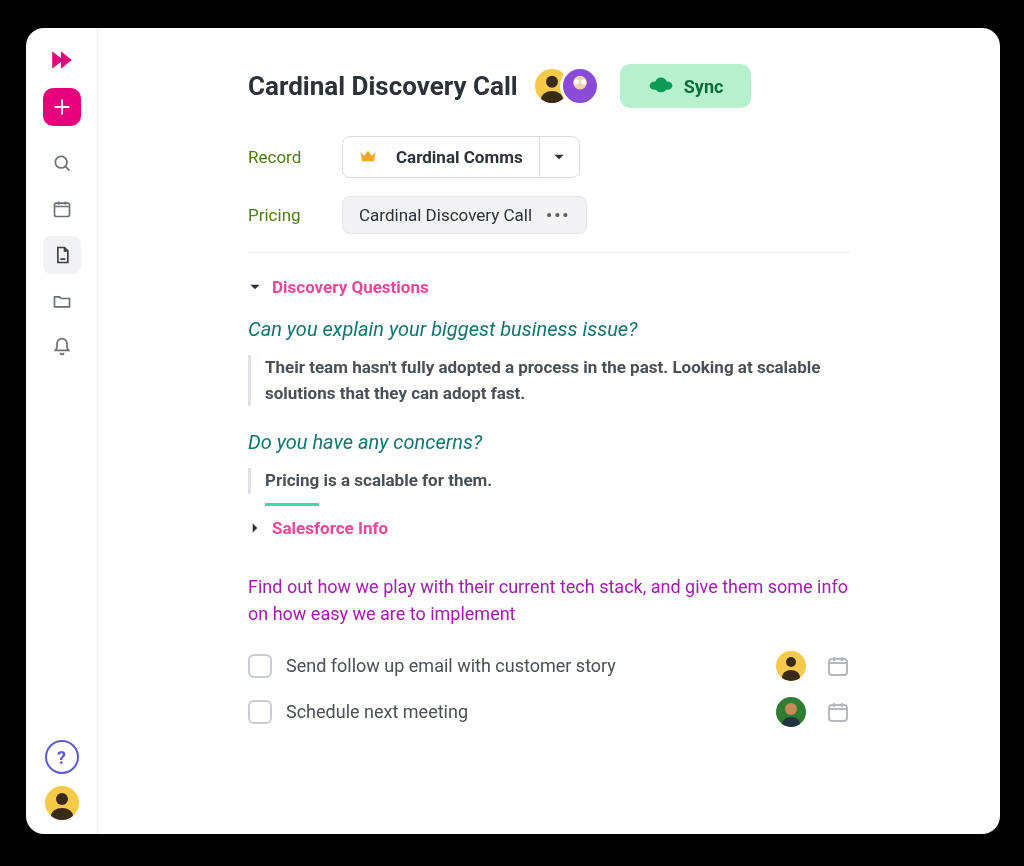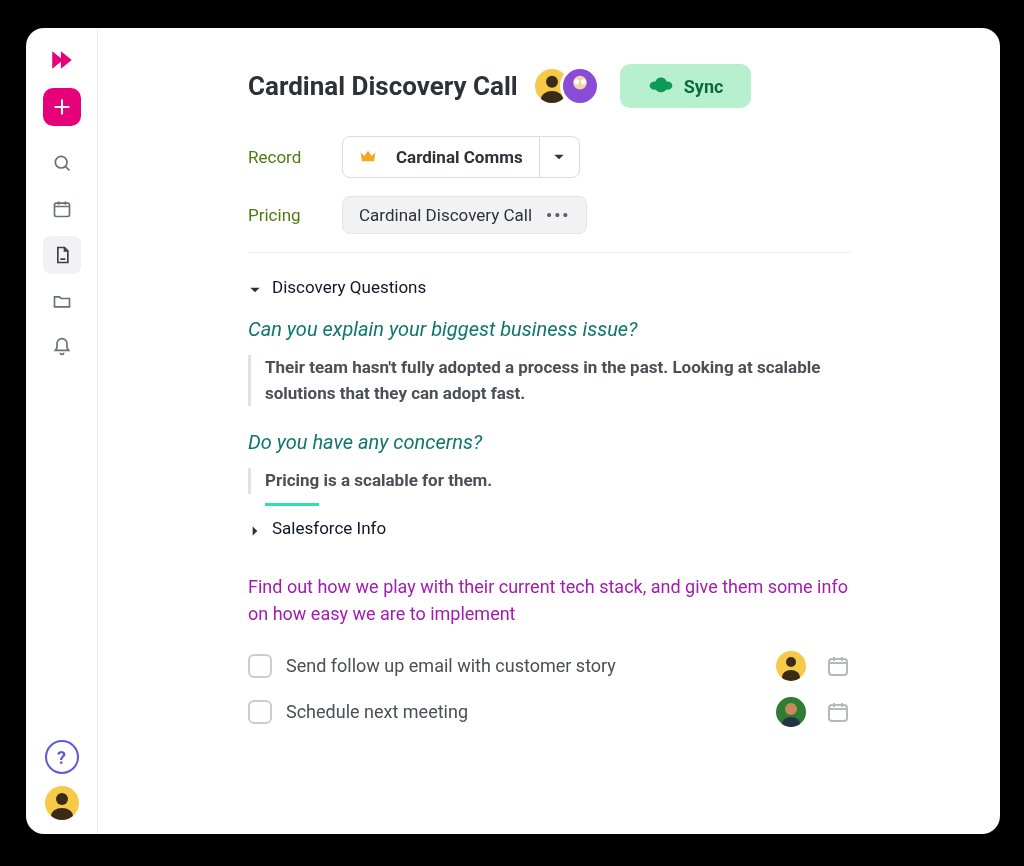--- a/index.html
+++ b/index.html
@@ -166,24 +166,24 @@
     color: #2d3138;
     cursor: pointer;
   }
   .meeting-pill .dots { letter-spacing: 2px; color:#5d6066; font-weight:700; }
   .divider {
     height: 1px;
     background: #ececec;
     margin: 8px 0 24px 0;
   }
   .section-head {
-    display:flex; align-items:flex-end; gap:10px;
-    font-weight: 400;
+    display:flex; align-items:center; gap:10px;
+    font-weight: 700;
     font-size: 17px;
-    color: #0f172a;
+    color: #ec4899;
     margin-bottom: 20px;
     cursor: pointer;
   }
   .chev { width:14px; height:14px; display:inline-flex; align-items:center; justify-content:center; color:#2d3138;}
   .question {
     font-style: italic;
     font-size: 20px;
     color: #0f766e;
     margin-bottom: 14px;
   }

